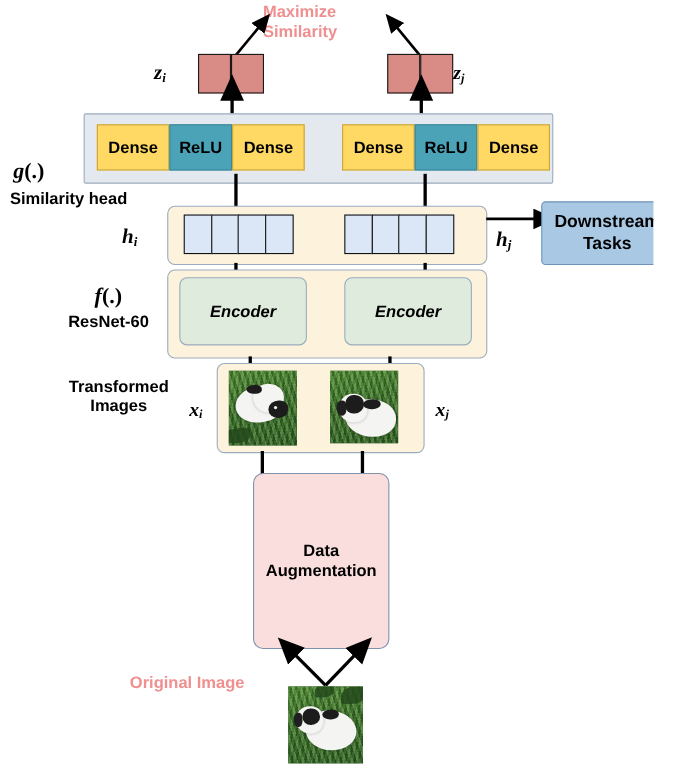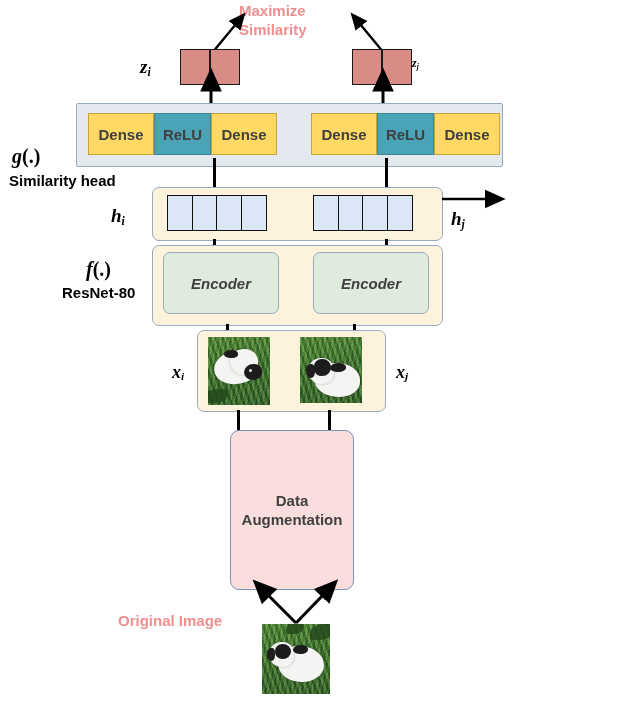--- a/index.html
+++ b/index.html
@@ -56,21 +56,21 @@
     border: 1px solid #9aabbd;
     border-radius: 7px;
   }
 
   
   .blk {
     display: flex;
     align-items: center;
     justify-content: center;
     font-weight: bold;
-    color: #404040;
+    color: #000000;
     box-sizing: border-box;
   }
   .blk-dense {
     background: #ffd964;
     border: 1px solid #c8a33c;
   }
   .blk-relu {
     background: #4ba3b8;
     border: 1px solid #3d8698;
     text-align: center;
@@ -191,21 +191,21 @@
   </div>
   <div class="abs zvec" style="left:180px; top:49px;">
     <div class="cell" style="width:30px;height:36px;"></div>
     <div class="cell" style="width:30px;height:36px;"></div>
   </div>
 
   <div class="abs zvec" style="left:352px; top:49px;">
     <div class="cell" style="width:30px;height:36px;"></div>
     <div class="cell" style="width:30px;height:36px;"></div>
   </div>
-  <div class="abs mathlabel" style="left:412px; top:56px; font-size:12px;">
+  <div class="abs mathlabel" style="left:412px; top:56px; font-size:18px;">
     <span>z</span><sub>j</sub>
   </div>
 
   <svg class="arrow" style="left:0; top:0; width:622px; height:701px;">
     <line x1="211" y1="103" x2="211" y2="88" stroke="#000" stroke-width="3" marker-end="url(#ah2)"></line>
     <line x1="383" y1="103" x2="383" y2="88" stroke="#000" stroke-width="3" marker-end="url(#ah2)"></line>
   </svg>
 
   <div class="abs panel-proj" style="left:76px; top:103px; width:425px; height:62px;"></div>
 
@@ -246,39 +246,43 @@
   </div>
 
   <div class="abs mathlabel" style="left:451px; top:208px; font-size:19px;">
     <span>h</span><sub>j</sub>
   </div>
 
   <svg class="arrow" style="left:0; top:0; width:622px; height:701px;">
     <line x1="442" y1="199" x2="488" y2="199" stroke="#000" stroke-width="2.6" marker-end="url(#ah2)"></line>
   </svg>
 
+  <div class="abs blk blk-downstream" style="left:492px; top:183px; width:120px; height:58px; font-size:16px;">Downstream
+Tasks</div>
 
   <div class="abs vline" style="left:213px; top:239px; width:3px; height:22px;"></div>
   <div class="abs vline" style="left:385px; top:239px; width:3px; height:22px;"></div>
 
   <div class="abs panel-beige" style="left:152px; top:245px; width:289px; height:79px;"></div>
 
   <div class="abs blk blk-encoder" style="left:163px; top:252px; width:116px; height:62px; font-size:15px;">Encoder</div>
   <div class="abs blk blk-encoder" style="left:313px; top:252px; width:116px; height:62px; font-size:15px;">Encoder</div>
 
   <div class="abs mathlabel" style="left:86px; top:258px; font-size:20px;">
     <span>f</span><span style="font-style:normal;">(.)</span>
   </div>
-  <div class="abs label-bold" style="left:62px; top:284px; font-size:15px;">ResNet-80</div>
+  <div class="abs label-bold" style="left:62px; top:284px; font-size:15px;">ResNet-60</div>
 
   <div class="abs vline" style="left:226px; top:324px; width:3px; height:22px;"></div>
   <div class="abs vline" style="left:353px; top:324px; width:3px; height:22px;"></div>
 
   <div class="abs panel-beige" style="left:197px; top:330px; width:187px; height:80px;"></div>
 
+  <div class="abs label-bold" style="left:48px; top:343px; font-size:15px; text-align:center; width:120px;">Transformed
+Images</div>
 
   <div class="abs mathlabel" style="left:172px; top:362px; font-size:18px;">
     <span>x</span><sub>i</sub>
   </div>
 
   <div class="photo" style="left:208px; top:337px; width:62px; height:68px;">
     <div class="grass"></div>
     <div class="leafy" style="left:-4px; bottom:2px; width:24px; height:14px;"></div>
     <div class="dog-body" style="left:6px; top:14px; width:44px; height:33px; transform:rotate(-12deg);"></div>
     <div class="dog-body" style="left:22px; top:12px; width:28px; height:26px; transform:rotate(8deg);"></div>

